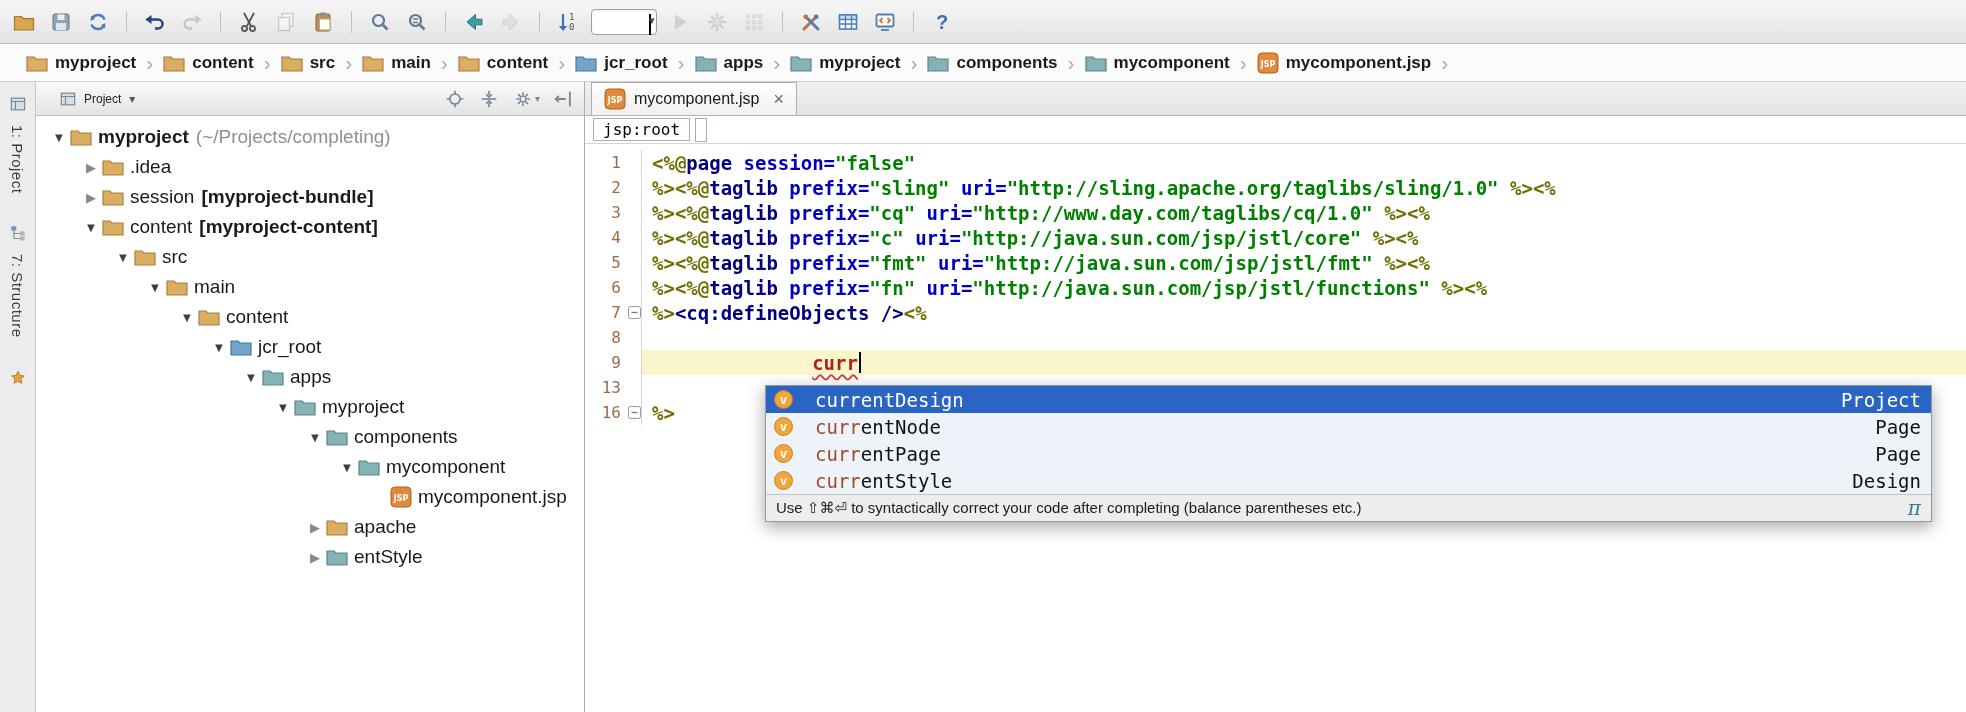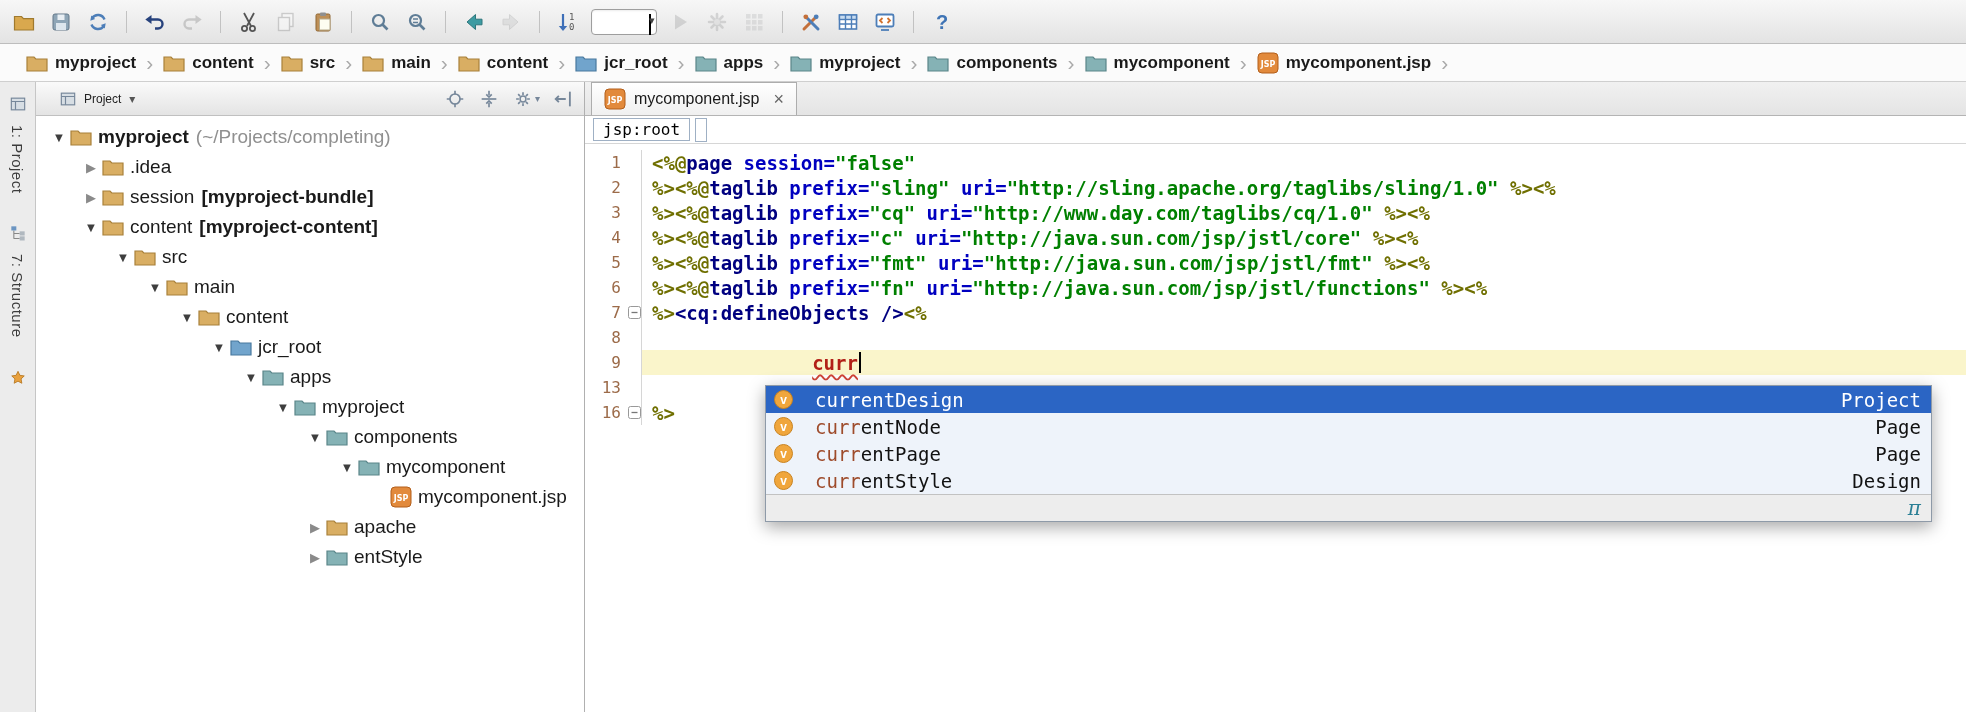--- a/index.html
+++ b/index.html
@@ -712,18 +712,19 @@
               <span class="pname"><span class="pmatch">curr</span>entPage</span>
               <span class="ptype">Page</span>
             </div>
             <div class="pitem">
               <span class="vicon">v</span>
               <span class="pname"><span class="pmatch">curr</span>entStyle</span>
               <span class="ptype">Design</span>
             </div>
           </div>
         <div class="popup-footer">
+          <span>Use ⇧⌘⏎ to syntactically correct your code after completing (balance parentheses etc.)</span>
           <span class="pi">π</span>
         </div>
       </div>
     </div>
   </div>
 </div>
 
 </body></html>

